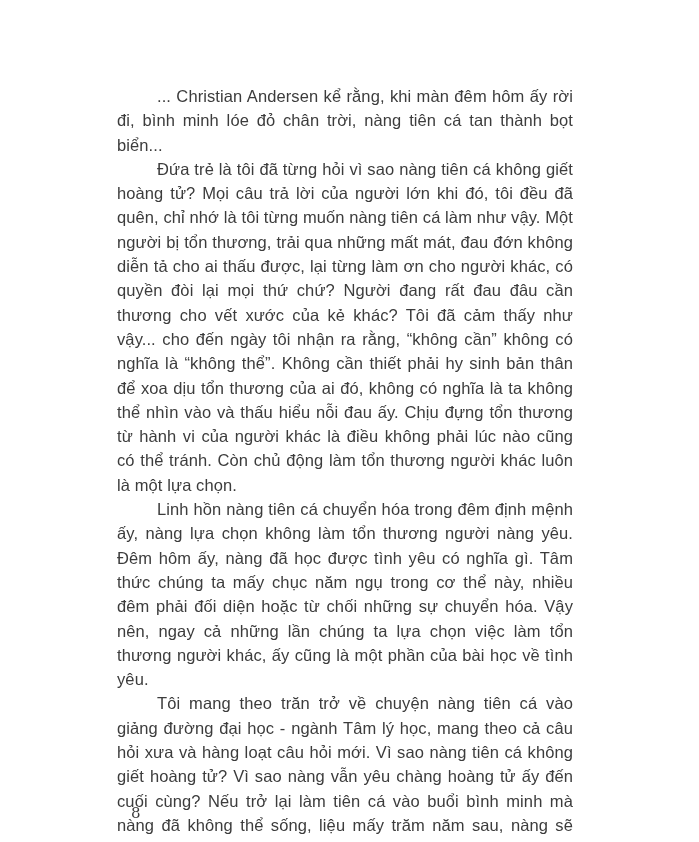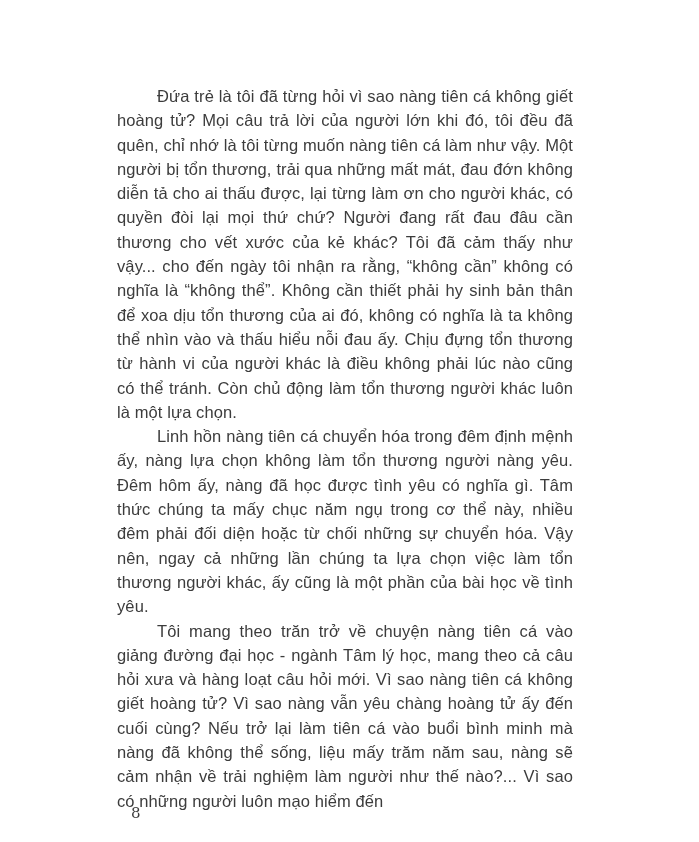--- a/index.html
+++ b/index.html
@@ -38,18 +38,19 @@
     color: #3f3f3f;
     font-family: "DejaVu Serif", serif;
     font-size: 15px;
   }
 </style>
 </head>
 <body>
 
 <div class="page">
   <div class="text-block">
+    <p>... Christian Andersen kể rằng, khi màn đêm hôm ấy rời đi, bình minh lóe đỏ chân trời, nàng tiên cá tan thành bọt biển...</p>
     <p>Đứa trẻ là tôi đã từng hỏi vì sao nàng tiên cá không giết hoàng tử? Mọi câu trả lời của người lớn khi đó, tôi đều đã quên, chỉ nhớ là tôi từng muốn nàng tiên cá làm như vậy. Một người bị tổn thương, trải qua những mất mát, đau đớn không diễn tả cho ai thấu được, lại từng làm ơn cho người khác, có quyền đòi lại mọi thứ chứ? Người đang rất đau đâu cần thương cho vết xước của kẻ khác? Tôi đã cảm thấy như vậy... cho đến ngày tôi nhận ra rằng, “không cần” không có nghĩa là “không thể”. Không cần thiết phải hy sinh bản thân để xoa dịu tổn thương của ai đó, không có nghĩa là ta không thể nhìn vào và thấu hiểu nỗi đau ấy. Chịu đựng tổn thương từ hành vi của người khác là điều không phải lúc nào cũng có thể tránh. Còn chủ động làm tổn thương người khác luôn là một lựa chọn.</p>
     <p>Linh hồn nàng tiên cá chuyển hóa trong đêm định mệnh ấy, nàng lựa chọn không làm tổn thương người nàng yêu. Đêm hôm ấy, nàng đã học được tình yêu có nghĩa gì. Tâm thức chúng ta mấy chục năm ngụ trong cơ thể này, nhiều đêm phải đối diện hoặc từ chối những sự chuyển hóa. Vậy nên, ngay cả những lần chúng ta lựa chọn việc làm tổn thương người khác, ấy cũng là một phần của bài học về tình yêu.</p>
     <p>Tôi mang theo trăn trở về chuyện nàng tiên cá vào giảng đường đại học - ngành Tâm lý học, mang theo cả câu hỏi xưa và hàng loạt câu hỏi mới. Vì sao nàng tiên cá không giết hoàng tử? Vì sao nàng vẫn yêu chàng hoàng tử ấy đến cuối cùng? Nếu trở lại làm tiên cá vào buổi bình minh mà nàng đã không thể sống, liệu mấy trăm năm sau, nàng sẽ cảm nhận về trải nghiệm làm người như thế nào?... Vì sao có những người luôn mạo hiểm đến</p>
   </div>
   <div class="page-number">8</div>
 </div>
 
 </body></html>

